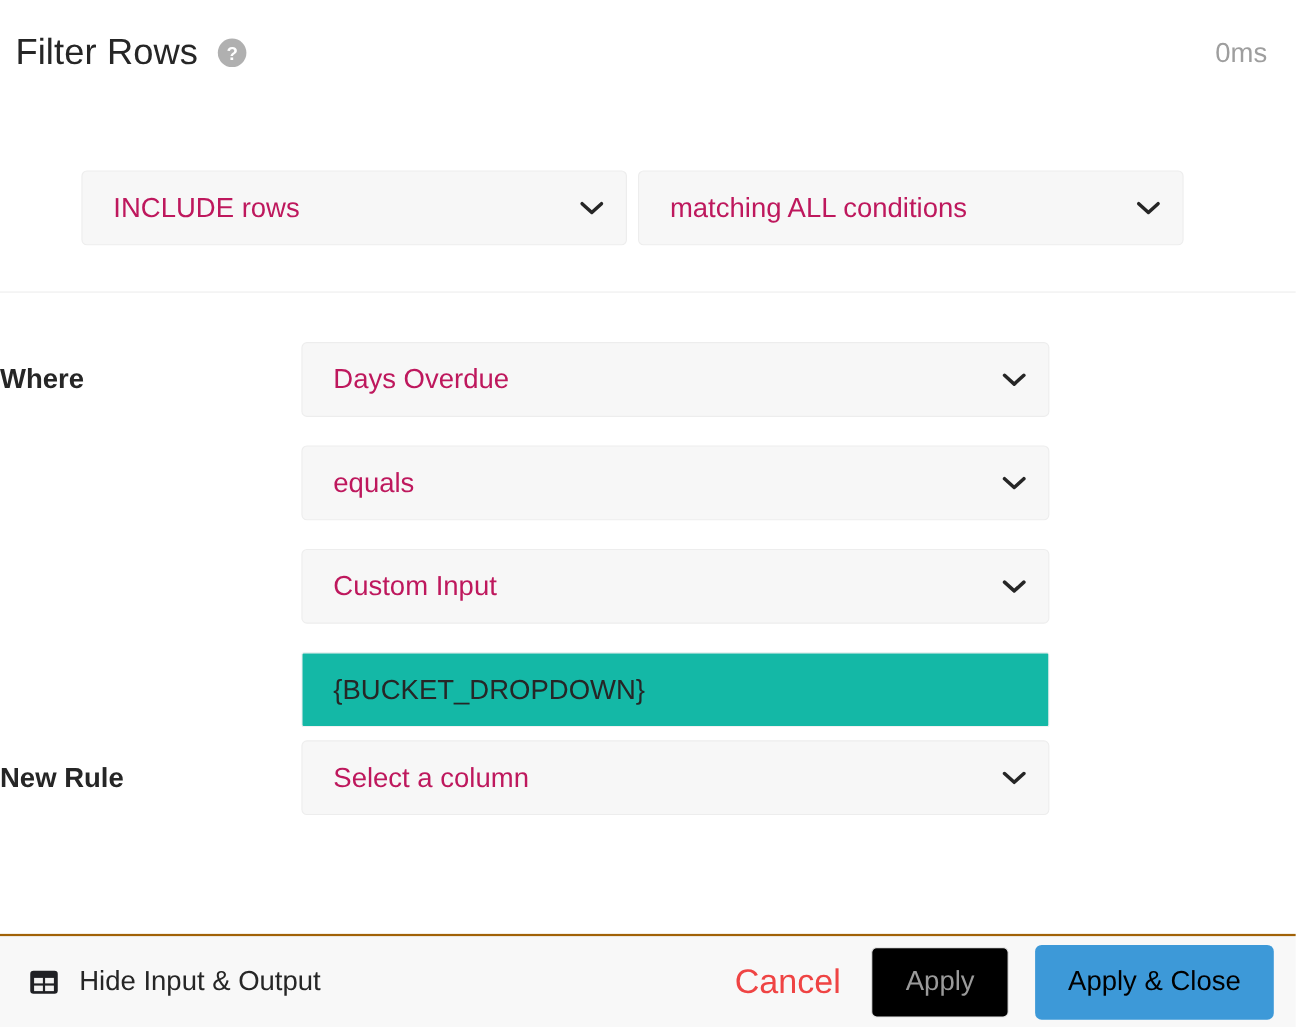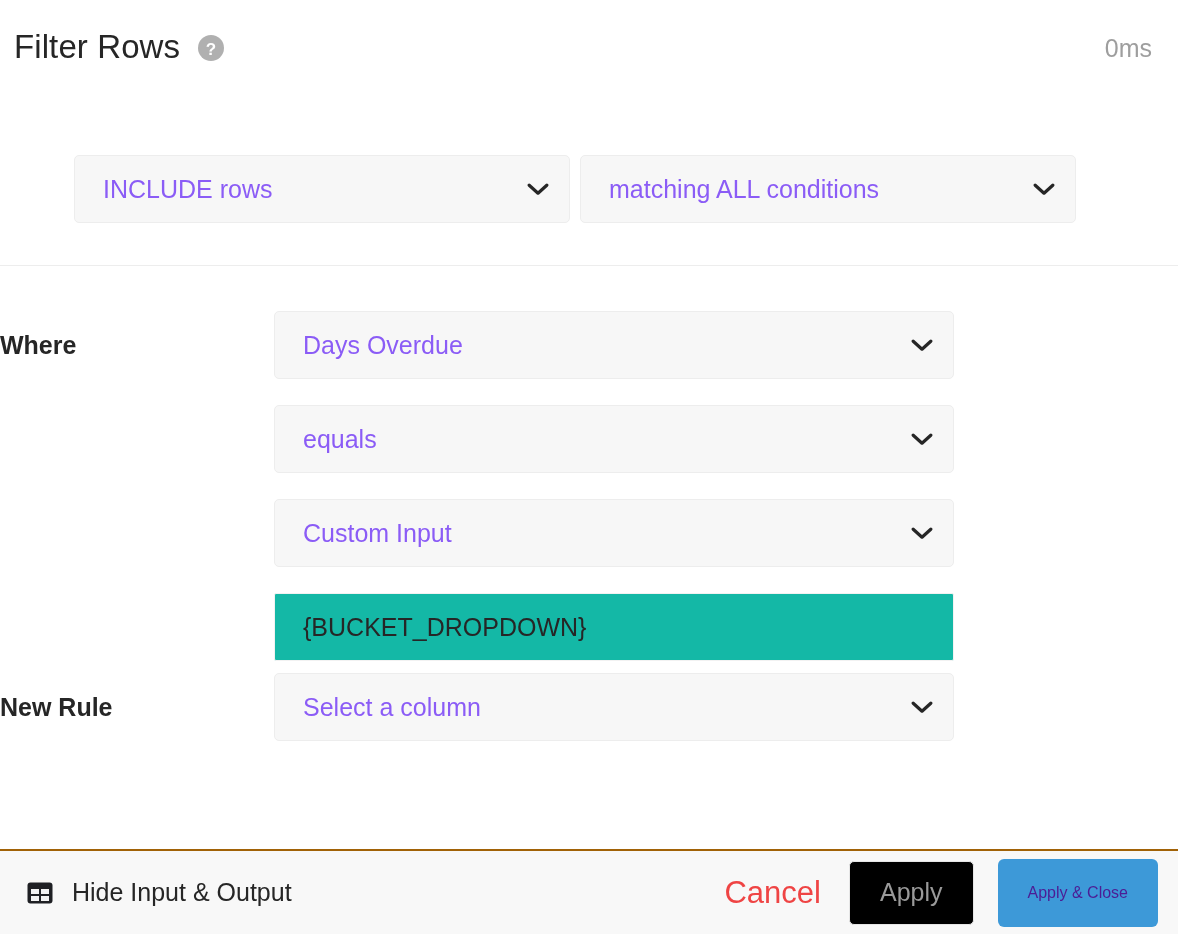--- a/index.html
+++ b/index.html
@@ -82,21 +82,21 @@
     position: relative;
     background: #f7f7f7;
     border: 1px solid #ededed;
     border-radius: 5px;
     height: 68px;
     display: flex;
     align-items: center;
     padding: 0 46px 0 28px;
     box-sizing: border-box;
     font-size: 25px;
-    color: #8b5cf6;
+    color: #be185d;
     cursor: pointer;
     user-select: none;
   }
   .select-box .value {
     white-space: nowrap;
     overflow: hidden;
     text-overflow: ellipsis;
   }
   .chev {
     position: absolute;
@@ -201,22 +201,22 @@
     background: #000000;
     border: 1px solid #e6e6e6;
     border-radius: 5px;
     height: 64px;
     padding: 0 30px;
     margin-left: 4px;
     cursor: default;
     font-family: inherit;
   }
   .btn-primary {
-    font-size: 16px;
-    color: #4c1d95;
+    font-size: 25px;
+    color: #000000;
     background: #3d99d8;
     border: none;
     border-radius: 6px;
     height: 68px;
     padding: 0 30px;
     margin-left: 24px;
     cursor: pointer;
     font-family: inherit;
     white-space: nowrap;
   }

